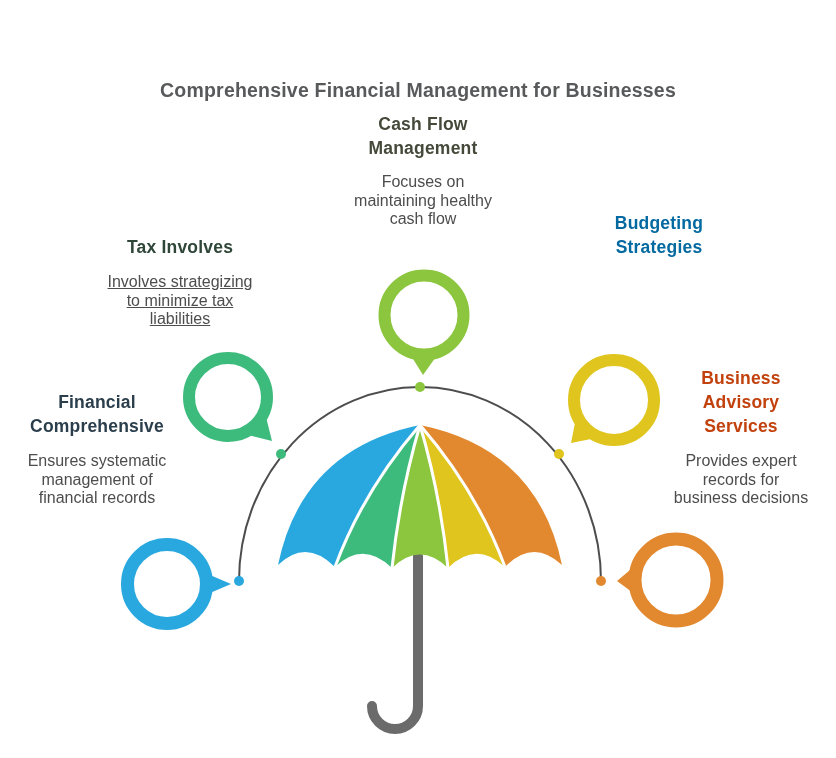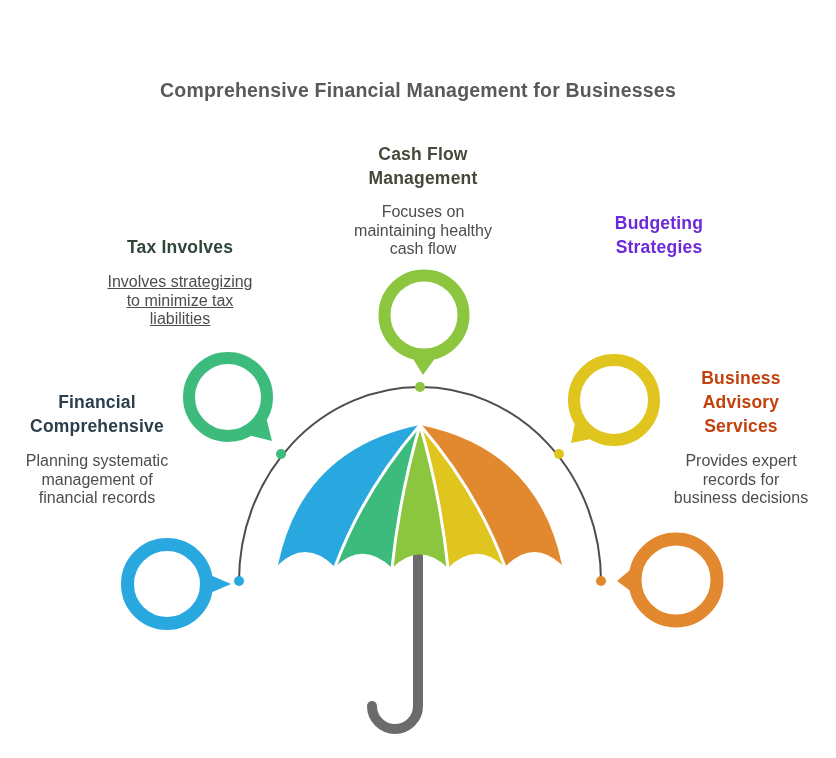--- a/index.html
+++ b/index.html
@@ -12,21 +12,21 @@
     font-size:19.5px;font-weight:bold;color:#58595b;letter-spacing:.2px;
   }
   .sec{position:absolute;text-align:center;}
   .sec .sec-heading{
     margin:0;font-size:17.5px;line-height:24px;font-weight:bold;
     white-space:pre-line;letter-spacing:.2px;
   }
   .sec .sec-desc{
     margin:0;font-size:16px;line-height:18.5px;color:#4d4d4d;white-space:pre-line;
   }
-  .sec-cash{left:293px;top:113px;width:260px;}
+  .sec-cash{left:293px;top:83px;width:260px;}
   .sec-cash .sec-desc{margin-top:13px;}
   .sec-tax{left:60px;top:206px;width:240px;}
   .sec-tax .sec-desc{margin-top:14px;text-decoration:underline;}
   .sec-budget{left:539px;top:182px;width:240px;}
   .sec-budget .sec-desc{margin-top:11px;}
   .sec-finorg{left:7px;top:361px;width:180px;}
   .sec-finorg .sec-desc{margin-top:14px;}
   .sec-advisory{left:651px;top:337px;width:180px;}
   .sec-advisory .sec-desc{margin-top:14px;}
   .diagram{position:absolute;left:0;top:0;width:836px;height:758px;}
@@ -99,28 +99,28 @@
   </div>
 
   <div class="sec sec-tax">
     <h2 class="sec-heading" style="color: rgb(47, 71, 57);">Tax Involves</h2>
     <p class="sec-desc">Involves strategizing
 to minimize tax
 liabilities</p>
   </div>
 
   <div class="sec sec-budget">
-    <h2 class="sec-heading" style="color: #6d28d9;">Budgeting
+    <h2 class="sec-heading" style="color: #0369a1;">Budgeting
 Strategies</h2>
   </div>
 
   <div class="sec sec-finorg">
     <h2 class="sec-heading" style="color: rgb(43, 62, 76);">Financial
 Comprehensive</h2>
-    <p class="sec-desc">Planning systematic
+    <p class="sec-desc">Ensures systematic
 management of
 financial records</p>
   </div>
 
   <div class="sec sec-advisory">
     <h2 class="sec-heading" style="color: #c2410c;">Business
 Advisory
 Services</h2>
     <p class="sec-desc">Provides expert
 records for

